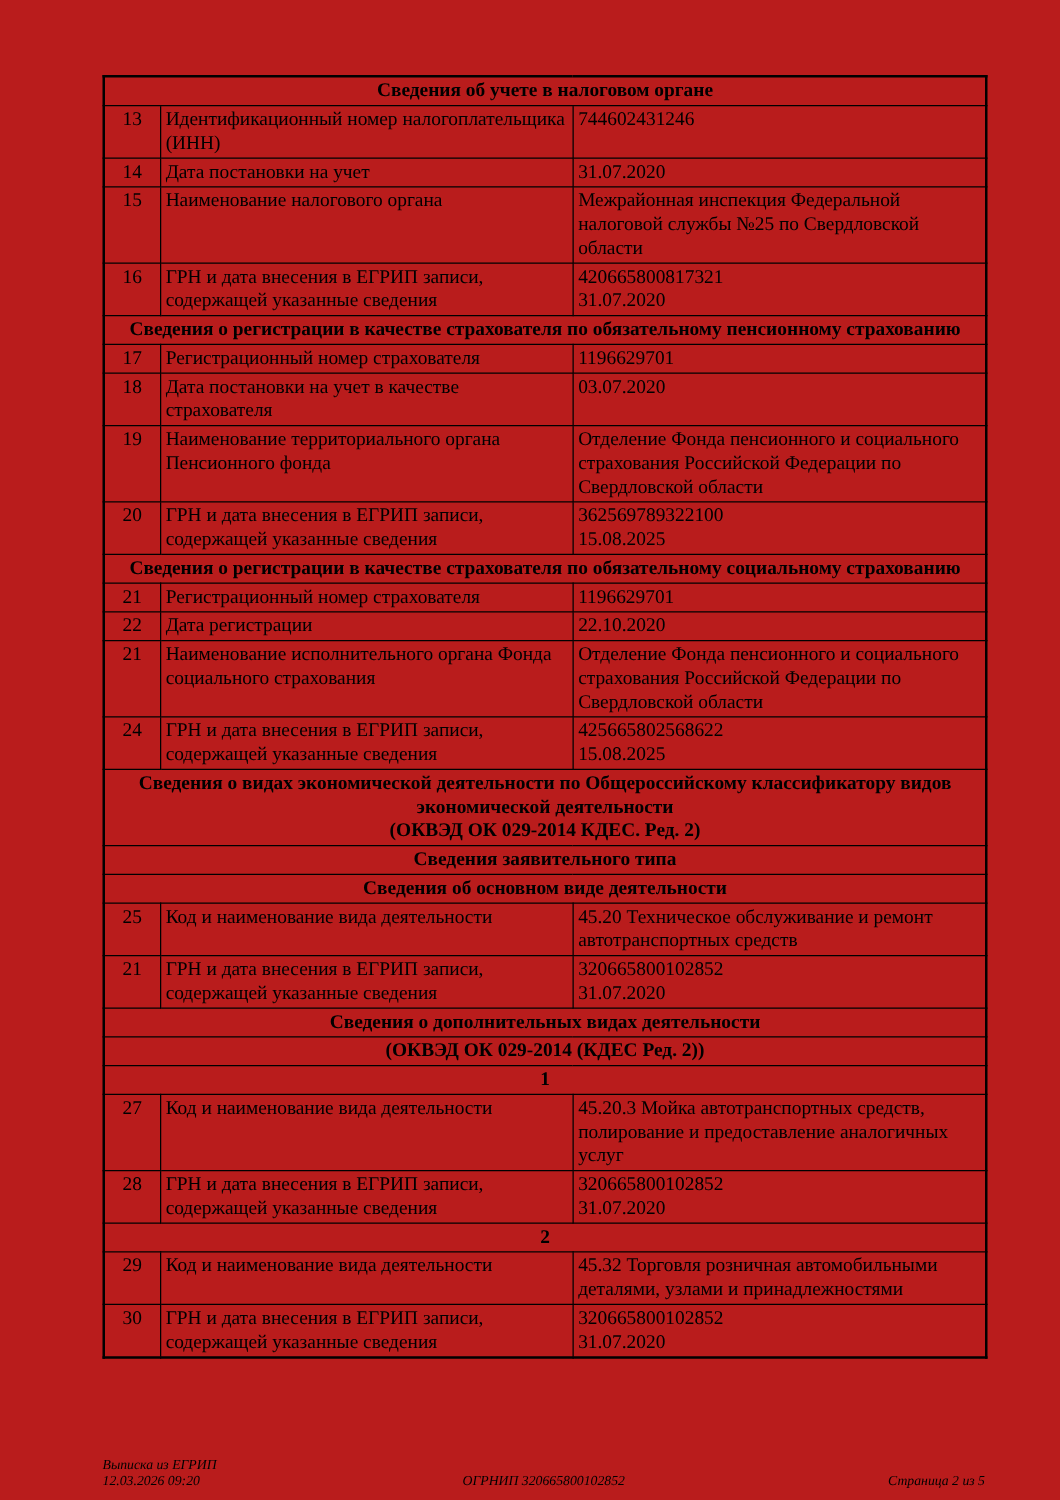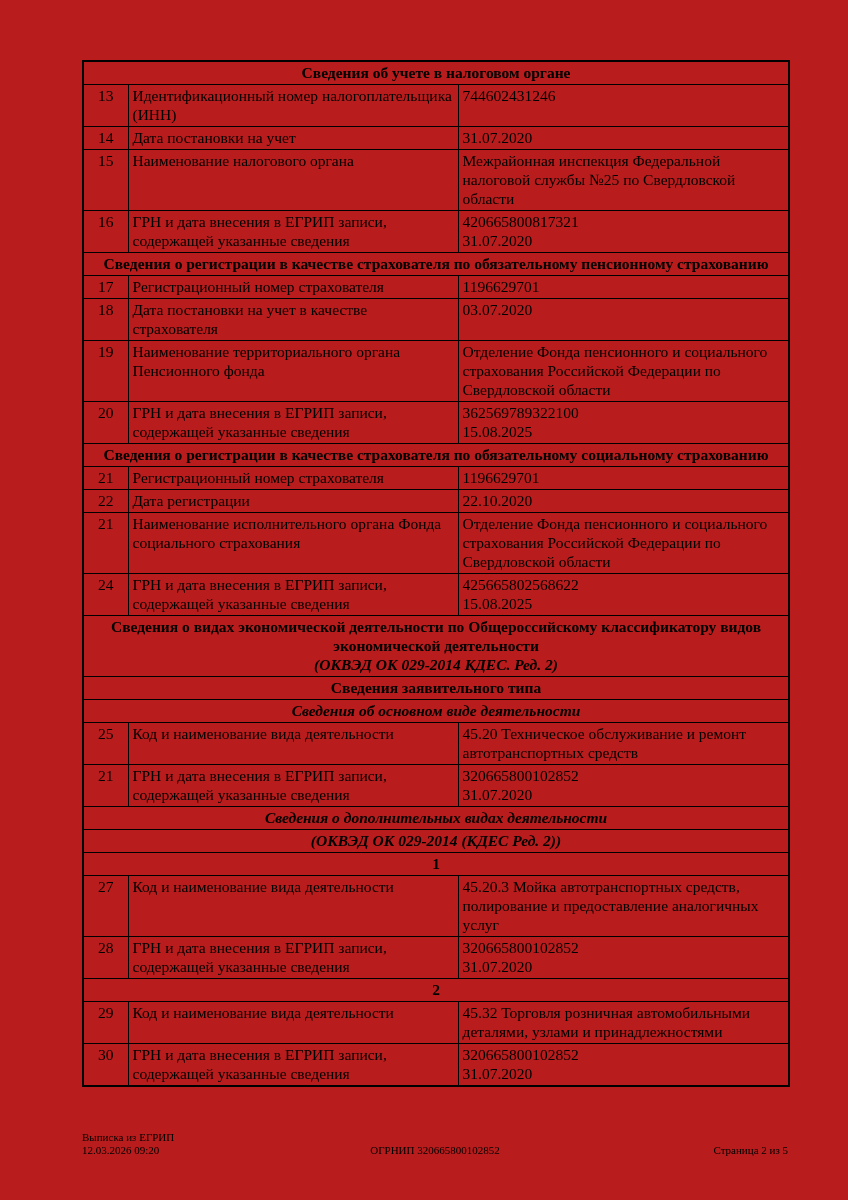--- a/index.html
+++ b/index.html
@@ -39,29 +39,30 @@
     padding-left: 1px;
     padding-right: 1px;
   }
   td.cell-section {
     text-align: center;
     font-size: 16.5px;
     line-height: 20px;
     padding: 1px 6px 2px 6px;
   }
   .s-bold { font-weight: bold; }
-  .s-bold-italic { font-weight: bold; font-style: italic; }
+  .s-bold-italic { font-weight: bold; }
   .footer {
     position: absolute;
     left: 82px;
-    top: 1129px;
+    top: 1164px;
     width: 706px;
     height: 28px;
     font-size: 11px;
     line-height: 13px;
+    font-style: italic;
   }
   .footer-left {
     position: absolute;
     left: 0;
     bottom: 0;
   }
   .footer-center {
     position: absolute;
     left: 0;
     right: 0;

